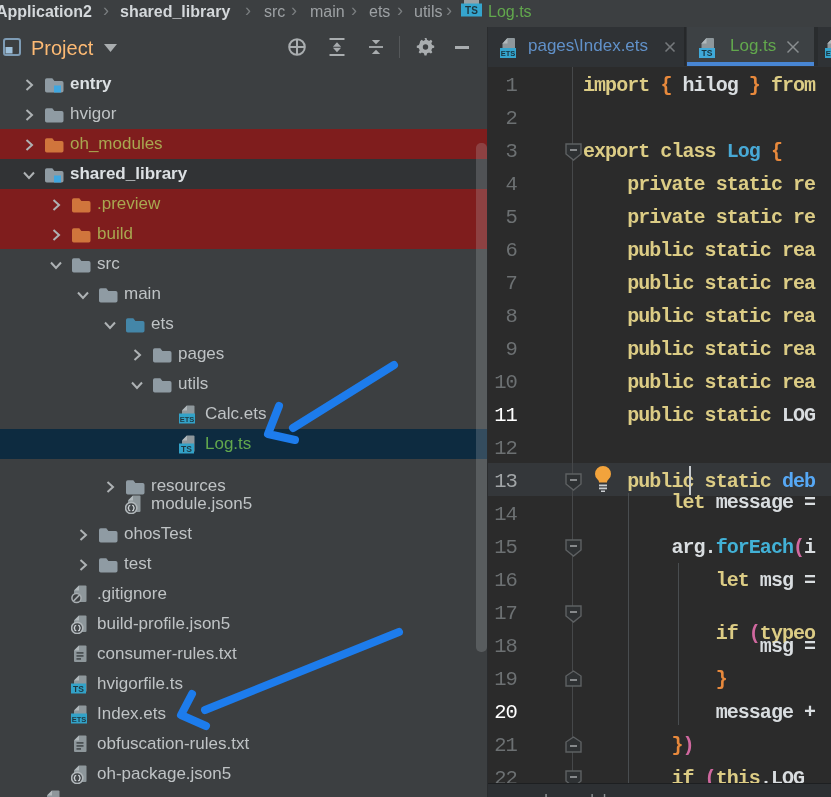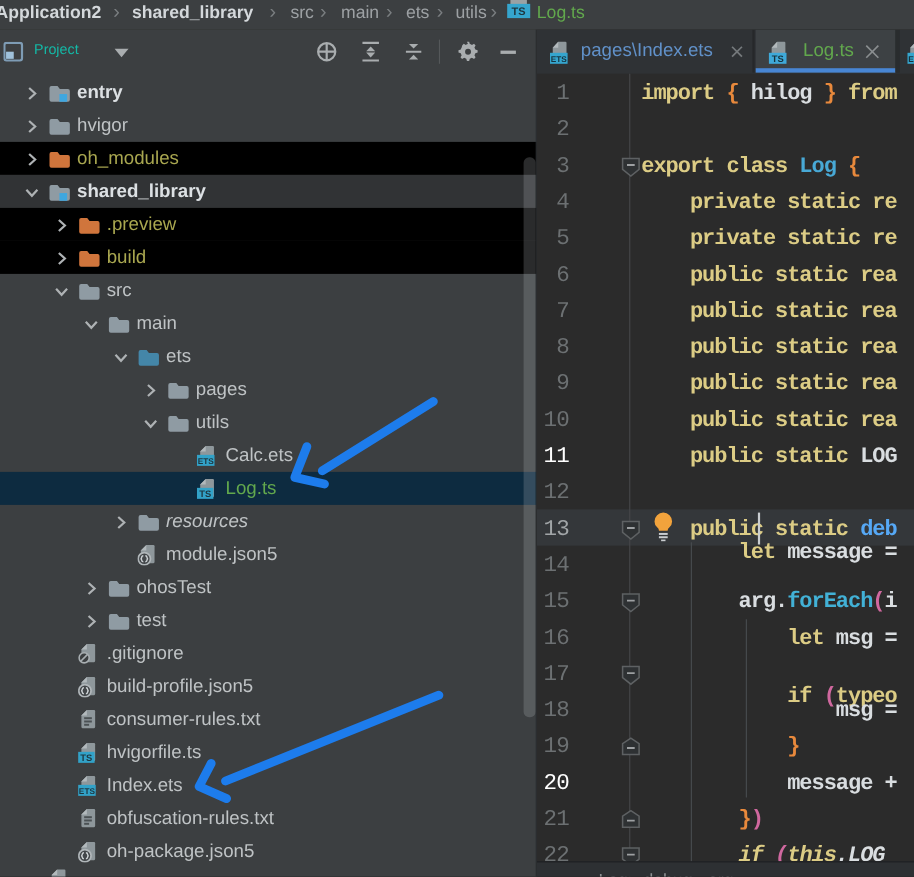--- a/index.html
+++ b/index.html
@@ -11,21 +11,21 @@
   #topbar .crumb { position:absolute; top:3px; font-size:16px; color:#9DA1A4; white-space:nowrap;}
   #topbar .bold { color:#D4D8DB; font-weight:bold; }
   #topbar .sep { position:absolute; top:0px; font-size:18px; color:#7A7E80; }
   #topbar .green { color:#62A84D; }
   #panel { left:0; top:27px; width:488px; height:770px; background:#3C3F41; overflow:hidden; }
   .row { position:absolute; left:0; width:488px; height:30px; }
   .row .lbl { position:absolute; top:5px; font-size:17px; color:#BFC3C5; white-space:nowrap; }
   .row .b { color:#DCE0E3; font-weight:bold; }
   .row .olive { color:#A9A750; }
   .row .green { color:#62A84D; }
-  .olivebg { background:#000000; }
+  .olivebg { background:#7f1d1d; }
   .selbg { background:#313335; }
   .navybg { background:#0D2B40; }
   #editor { left:488px; top:27px; width:343px; height:770px; background:#2B2B2B; overflow:hidden;}
   #tabbar { position:absolute; left:0; top:0; width:343px; height:40px; background:#2F3235; }
   #lines { position:absolute; left:0; top:42px; width:343px; height:728px; }
   .cl { position:absolute; left:95px; white-space:pre; font-family:"Liberation Mono", monospace;
         font-weight:bold; font-size:20px; letter-spacing:-0.95px; line-height:33px; height:33px; }
   .num { position:absolute; width:29px; text-align:right; font-family:"Liberation Mono", monospace;
         font-size:20.5px; letter-spacing:-0.9px; line-height:33px; height:33px; color:#6C7072; left:0; }
   .k { color:#DCCC85; } .o { color:#E8893C; } .w { color:#D9DDE0; }
@@ -55,21 +55,21 @@
       </svg>
 <span class="crumb green" style="left:488px;">Log.ts</span>
 </div>
 <div class="abs" style="left:0;top:27px;width:487px;height:1px;background:#35383A;"></div>
 <div class="abs" id="panel">
 <div id="ptoolbar" style="position:absolute;left:0;top:0;width:488px;height:39px;">
     <svg class="abs" style="left:3px;top:11px" width="19" height="19">
       <rect x="1" y="1" width="16" height="16" rx="2" fill="none" stroke="#7E9CB5" stroke-width="2"></rect>
       <rect x="2.5" y="9" width="7" height="6.5" fill="#9FC1DB"></rect>
     </svg>
-    <span class="abs" style="left:31px;top:10px;font-size:13px;color:#14b8a6;text-align:right;">Project</span>
+    <span class="abs" style="left:31px;top:10px;font-size:20px;color:#fdba74;text-align:right;">Project</span>
     <svg class="abs" style="left:104px;top:17px" width="14" height="9">
           <polygon points="0,0 13,0 6.5,8" fill="#A9ADAF"></polygon>
         </svg>
     <svg class="abs" style="left:286px;top:9px" width="22" height="22">
       <circle cx="11" cy="11" r="7.8" fill="none" stroke="#A9ADAF" stroke-width="2"></circle>
       <line x1="11" y1="3.5" x2="11" y2="18.5" stroke="#A9ADAF" stroke-width="2"></line>
       <line x1="3.5" y1="11" x2="18.5" y2="11" stroke="#A9ADAF" stroke-width="2"></line>
     </svg>
     <svg class="abs" style="left:326px;top:9px" width="22" height="22">
       <line x1="3.5" y1="3" x2="18.5" y2="3" stroke="#A9ADAF" stroke-width="2"></line>
@@ -202,21 +202,21 @@
         </div>
 <div class="row navybg" style="top:360px;">
           <svg class="abs" style="left:179px;top:5px" width="20" height="20">
             <path d="M8,1.5 L14.5,1.5 Q15.5,1.5 15.5,2.5 L15.5,17 Q15.5,18 14.5,18 L4,18 Q3,18 3,17 L3,6.5 Z" fill="#8E979B"></path>
             <path d="M8,1.5 L8,6.5 L3,6.5 Z" fill="#B2B9BC"></path>
             <rect x="0" y="9.5" width="15" height="10" fill="#32A2C8"></rect>
             <text x="7.5" y="17.8" font-size="8.5" font-weight="bold" fill="#1E3740" text-anchor="middle" font-family="Liberation Sans">TS</text>
           </svg>
           <span class="lbl green" style="left:205px;">Log.ts</span>
         </div>
-<div class="row " style="top:390px;font-style:italic;">
+<div class="row " style="top:402px;">
           <svg class="abs" style="left:103px;top:9px" width="14" height="14">
             <polyline points="4.5,2 10,7 4.5,12" fill="none" stroke="#AEB2B4" stroke-width="2"></polyline>
           </svg>
           <svg class="abs" style="left:125px;top:7px" width="20" height="17">
 <path d="M1,4 a1.8,1.8 0 0 1 1.8,-1.8 H8.3 l2.1,2.7 h7.3 a1.8,1.8 0 0 1 1.8,1.8 V14.7 a1.8,1.8 0 0 1 -1.8,1.8 H2.8 A1.8,1.8 0 0 1 1,14.7 Z" fill="#8F9BA3"></path>
           </svg>
           <span class="lbl " style="left:151px;">resources</span>
         </div>
 <div class="row " style="top:420px;">
           <svg class="abs" style="left:125px;top:5px" width="20" height="20">
@@ -398,21 +398,21 @@
         <div class="cl" style="top:548px;">&nbsp;&nbsp;&nbsp;&nbsp;&nbsp;&nbsp;&nbsp;&nbsp;&nbsp;&nbsp;&nbsp;&nbsp;<span class="k">if</span><span class="w"> </span><span class="p">(</span><span class="k">typeo</span></div>
 <div class="num" style="top:561px;color:#6C7072;">18</div>
         <div class="cl" style="top:561px;">&nbsp;&nbsp;&nbsp;&nbsp;&nbsp;&nbsp;&nbsp;&nbsp;&nbsp;&nbsp;&nbsp;&nbsp;&nbsp;&nbsp;&nbsp;&nbsp;<span class="w">msg =</span></div>
 <div class="num" style="top:594px;color:#6C7072;">19</div>
         <div class="cl" style="top:594px;">&nbsp;&nbsp;&nbsp;&nbsp;&nbsp;&nbsp;&nbsp;&nbsp;&nbsp;&nbsp;&nbsp;&nbsp;<span class="o">}</span></div>
 <div class="num" style="top:627px;color:#ffffff;">20</div>
         <div class="cl" style="top:627px;">&nbsp;&nbsp;&nbsp;&nbsp;&nbsp;&nbsp;&nbsp;&nbsp;&nbsp;&nbsp;&nbsp;&nbsp;<span class="w">message +</span></div>
 <div class="num" style="top:660px;color:#6C7072;">21</div>
         <div class="cl" style="top:660px;">&nbsp;&nbsp;&nbsp;&nbsp;&nbsp;&nbsp;&nbsp;&nbsp;<span class="o">}</span><span class="p">)</span></div>
 <div class="num" style="top:693px;color:#6C7072;">22</div>
-        <div class="cl" style="top:693px;font-style:italic;">&nbsp;&nbsp;&nbsp;&nbsp;&nbsp;&nbsp;&nbsp;&nbsp;<span class="k">if</span><span class="w"> </span><span class="p">(</span><span class="k">this</span><span class="w">.LOG</span></div>
+        <div class="cl" style="top:693px;">&nbsp;&nbsp;&nbsp;&nbsp;&nbsp;&nbsp;&nbsp;&nbsp;<span class="k">if</span><span class="w"> </span><span class="p">(</span><span class="k">this</span><span class="w">.LOG</span></div>
 <div class="abs" style="left:201px;top:397px;width:2px;height:29px;background:#C9CDD0;"></div>
 <svg class="abs" style="left:104px;top:396px" width="22" height="28">
 <path d="M11,1 a8,8 0 0 1 8,8 q0,3.5 -2.6,5.6 q-1.4,1.2 -1.4,2.4 l0,0.5 -8,0 0,-0.5 q0,-1.2 -1.4,-2.4 Q3,12.5 3,9 a8,8 0 0 1 8,-8 z" fill="#F2A33C"></path>
 <rect x="7" y="19.5" width="8" height="1.8" fill="#C9CDD0"></rect>
 <rect x="7" y="22.5" width="8" height="1.8" fill="#C9CDD0"></rect>
 <rect x="9" y="25.5" width="4" height="1.5" fill="#C9CDD0"></rect>
 </svg>
       </div>
 <div class="abs" style="left:84px;top:40px;width:1px;height:730px;background:#46484A;"></div>
 <svg class="abs" style="left:76px;top:115px" width="20" height="20">

